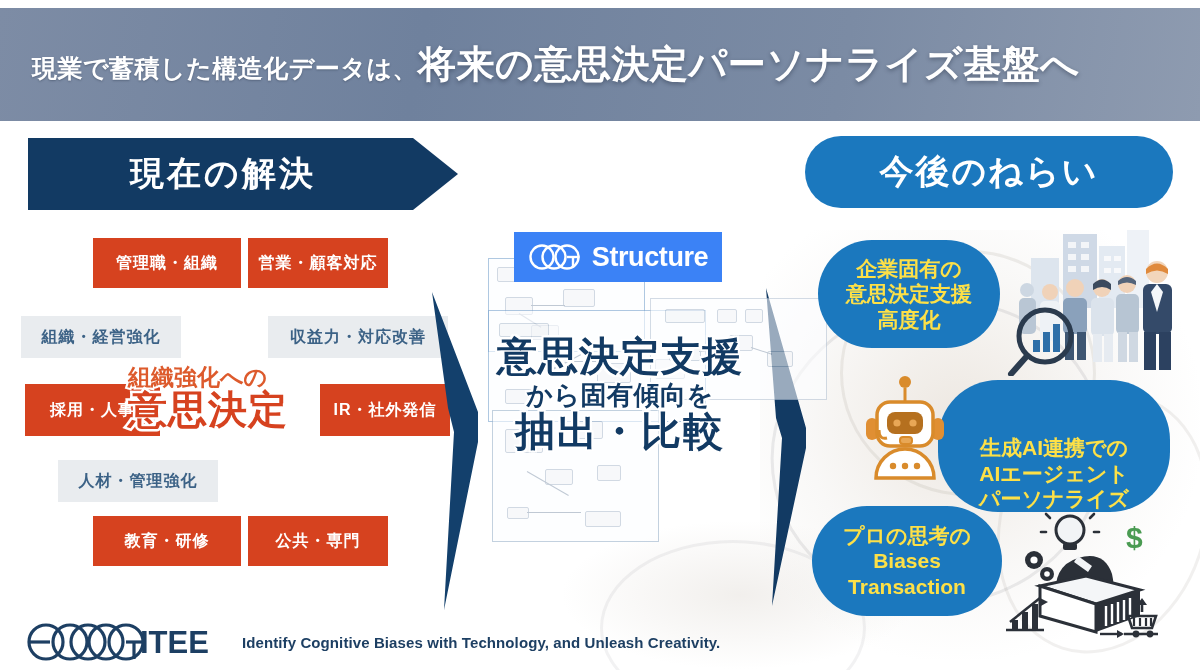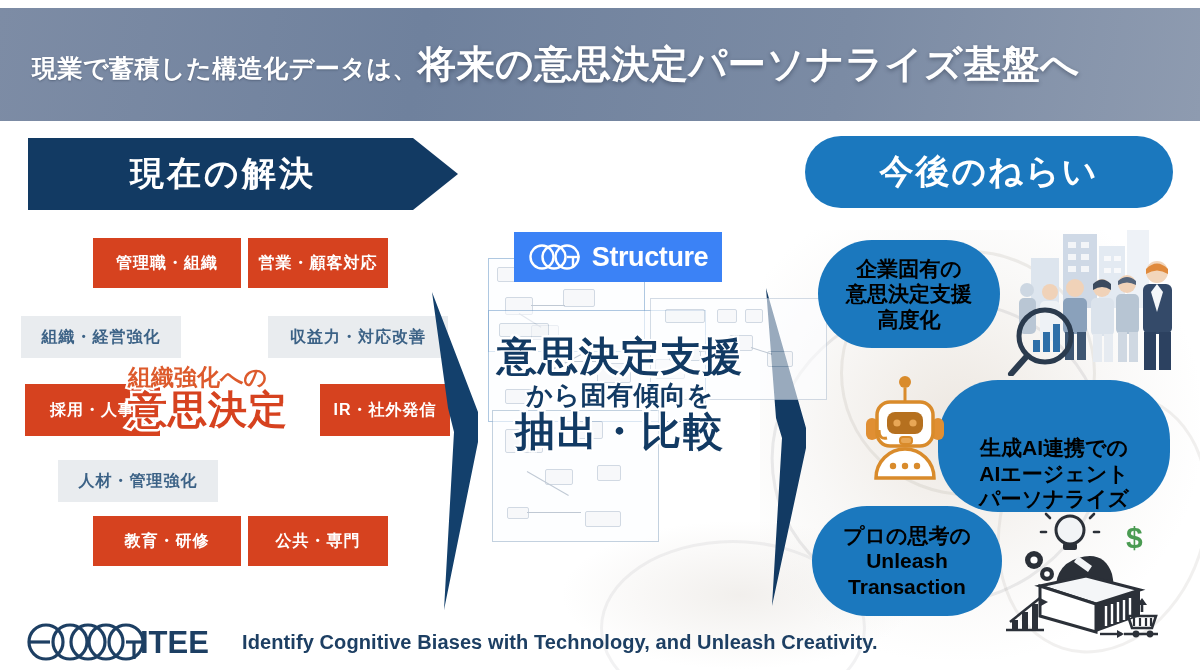--- a/index.html
+++ b/index.html
@@ -131,38 +131,38 @@
         text-shadow:2px 0 0 #fff,-2px 0 0 #fff,0 2px 0 #fff,0 -2px 0 #fff,2px 2px 0 #fff,-2px -2px 0 #fff,2px -2px 0 #fff,-2px 2px 0 #fff;}
   .cc-2{display:block;font-size:26px;font-weight:700;color:#123a63;letter-spacing:.5px;margin-top:4px;
         text-shadow:2px 0 0 #fff,-2px 0 0 #fff,0 2px 0 #fff,0 -2px 0 #fff,2px 2px 0 #fff,-2px -2px 0 #fff;}
   .cc-3{display:block;font-size:40px;font-weight:700;color:#123a63;letter-spacing:2px;margin-top:2px;
         text-shadow:2px 0 0 #fff,-2px 0 0 #fff,0 2px 0 #fff,0 -2px 0 #fff,2px 2px 0 #fff,-2px -2px 0 #fff,2px -2px 0 #fff,-2px 2px 0 #fff;}
 
   
   .goal{
     position:absolute;background:#1B78BE;border-radius:60px;
     display:flex;align-items:center;justify-content:center;text-align:center;
-    color:#000000;font-weight:700;line-height:1.22;z-index:4;
+    color:#fde047;font-weight:700;line-height:1.22;z-index:4;
   }
   .g1{left:818px;top:240px;width:182px;height:108px;font-size:21px;}
   .g2{left:938px;top:380px;width:232px;height:132px;font-size:21px;align-items:flex-end;}
   .g3{left:812px;top:506px;width:190px;height:110px;font-size:21px;}
   .goal .en{font-family:"Liberation Sans",sans-serif;}
 
   
   .illus{position:absolute;z-index:3;}
   .people{left:1005px;top:228px;width:190px;height:148px;}
   .robot{left:862px;top:374px;width:86px;height:106px;z-index:5;}
   .market{left:1000px;top:508px;width:170px;height:130px;}
 
   
   .footer{position:absolute;left:0;bottom:0;width:1200px;height:56px;display:flex;align-items:center;}
   .logo-cognitee{display:flex;align-items:center;margin-left:26px;}
   .tagline{
-    margin-left:26px;color:#1d3f63;font-size:20px;font-weight:700;letter-spacing:.1px;
+    margin-left:26px;color:#1d3f63;font-size:15px;font-weight:700;letter-spacing:.1px;
   }
 </style>
 </head>
 <body>
 
 <div class="slide">
 
   <div class="bg-art">
     <div class="bg-wash"></div>
     <div class="bg-wash2"></div>
@@ -415,21 +415,21 @@
   <div class="goal g2">
     <div>
       <span>生成AI連携での</span><br>
       <span>AIエージェント</span><br>
       <span>パーソナライズ</span>
     </div>
   </div>
   <div class="goal g3">
     <div>
       <span>プロの思考の</span><br>
-      <span class="en">Unleash</span><br>
+      <span class="en">Biases</span><br>
       <span class="en">Transaction</span>
     </div>
   </div>
 
   <div class="footer">
     <div class="logo-cognitee">
       <svg width="190" height="40" viewBox="0 0 190 40" aria-hidden="true">
         <g fill="none" stroke="#1d3f63" stroke-width="3.2">
           <circle cx="20" cy="20" r="17"></circle>
           <circle cx="44" cy="20" r="17"></circle>

